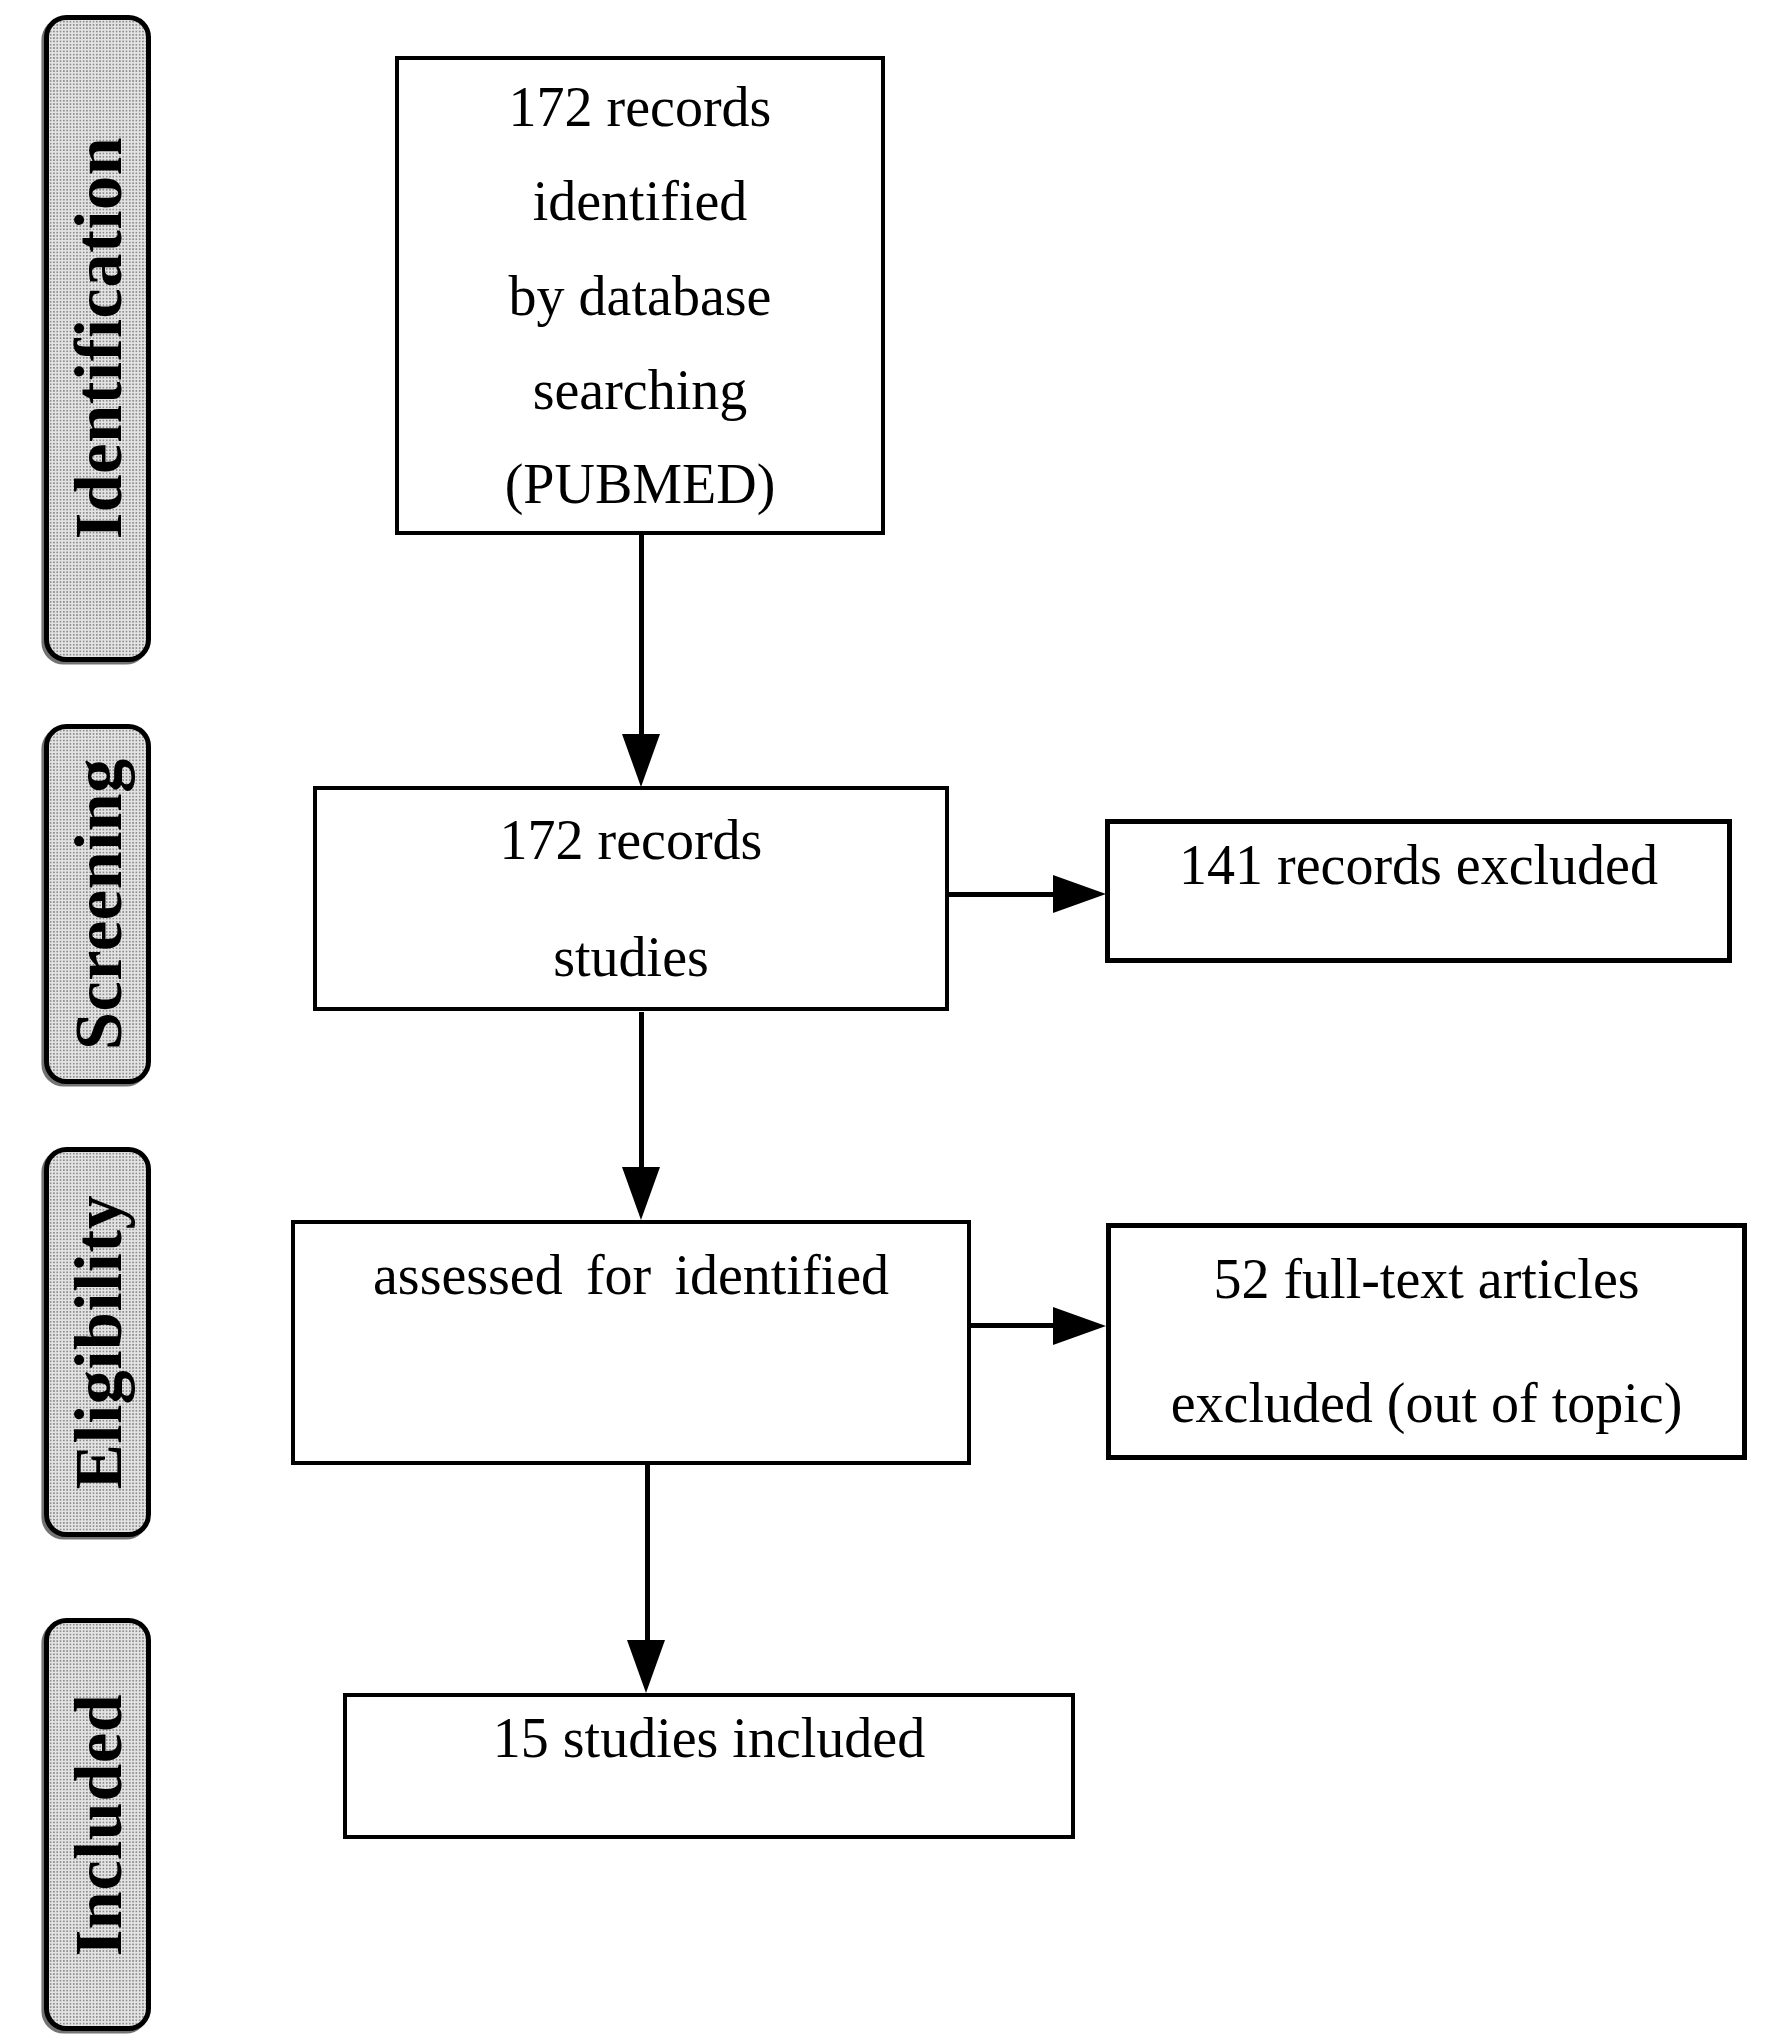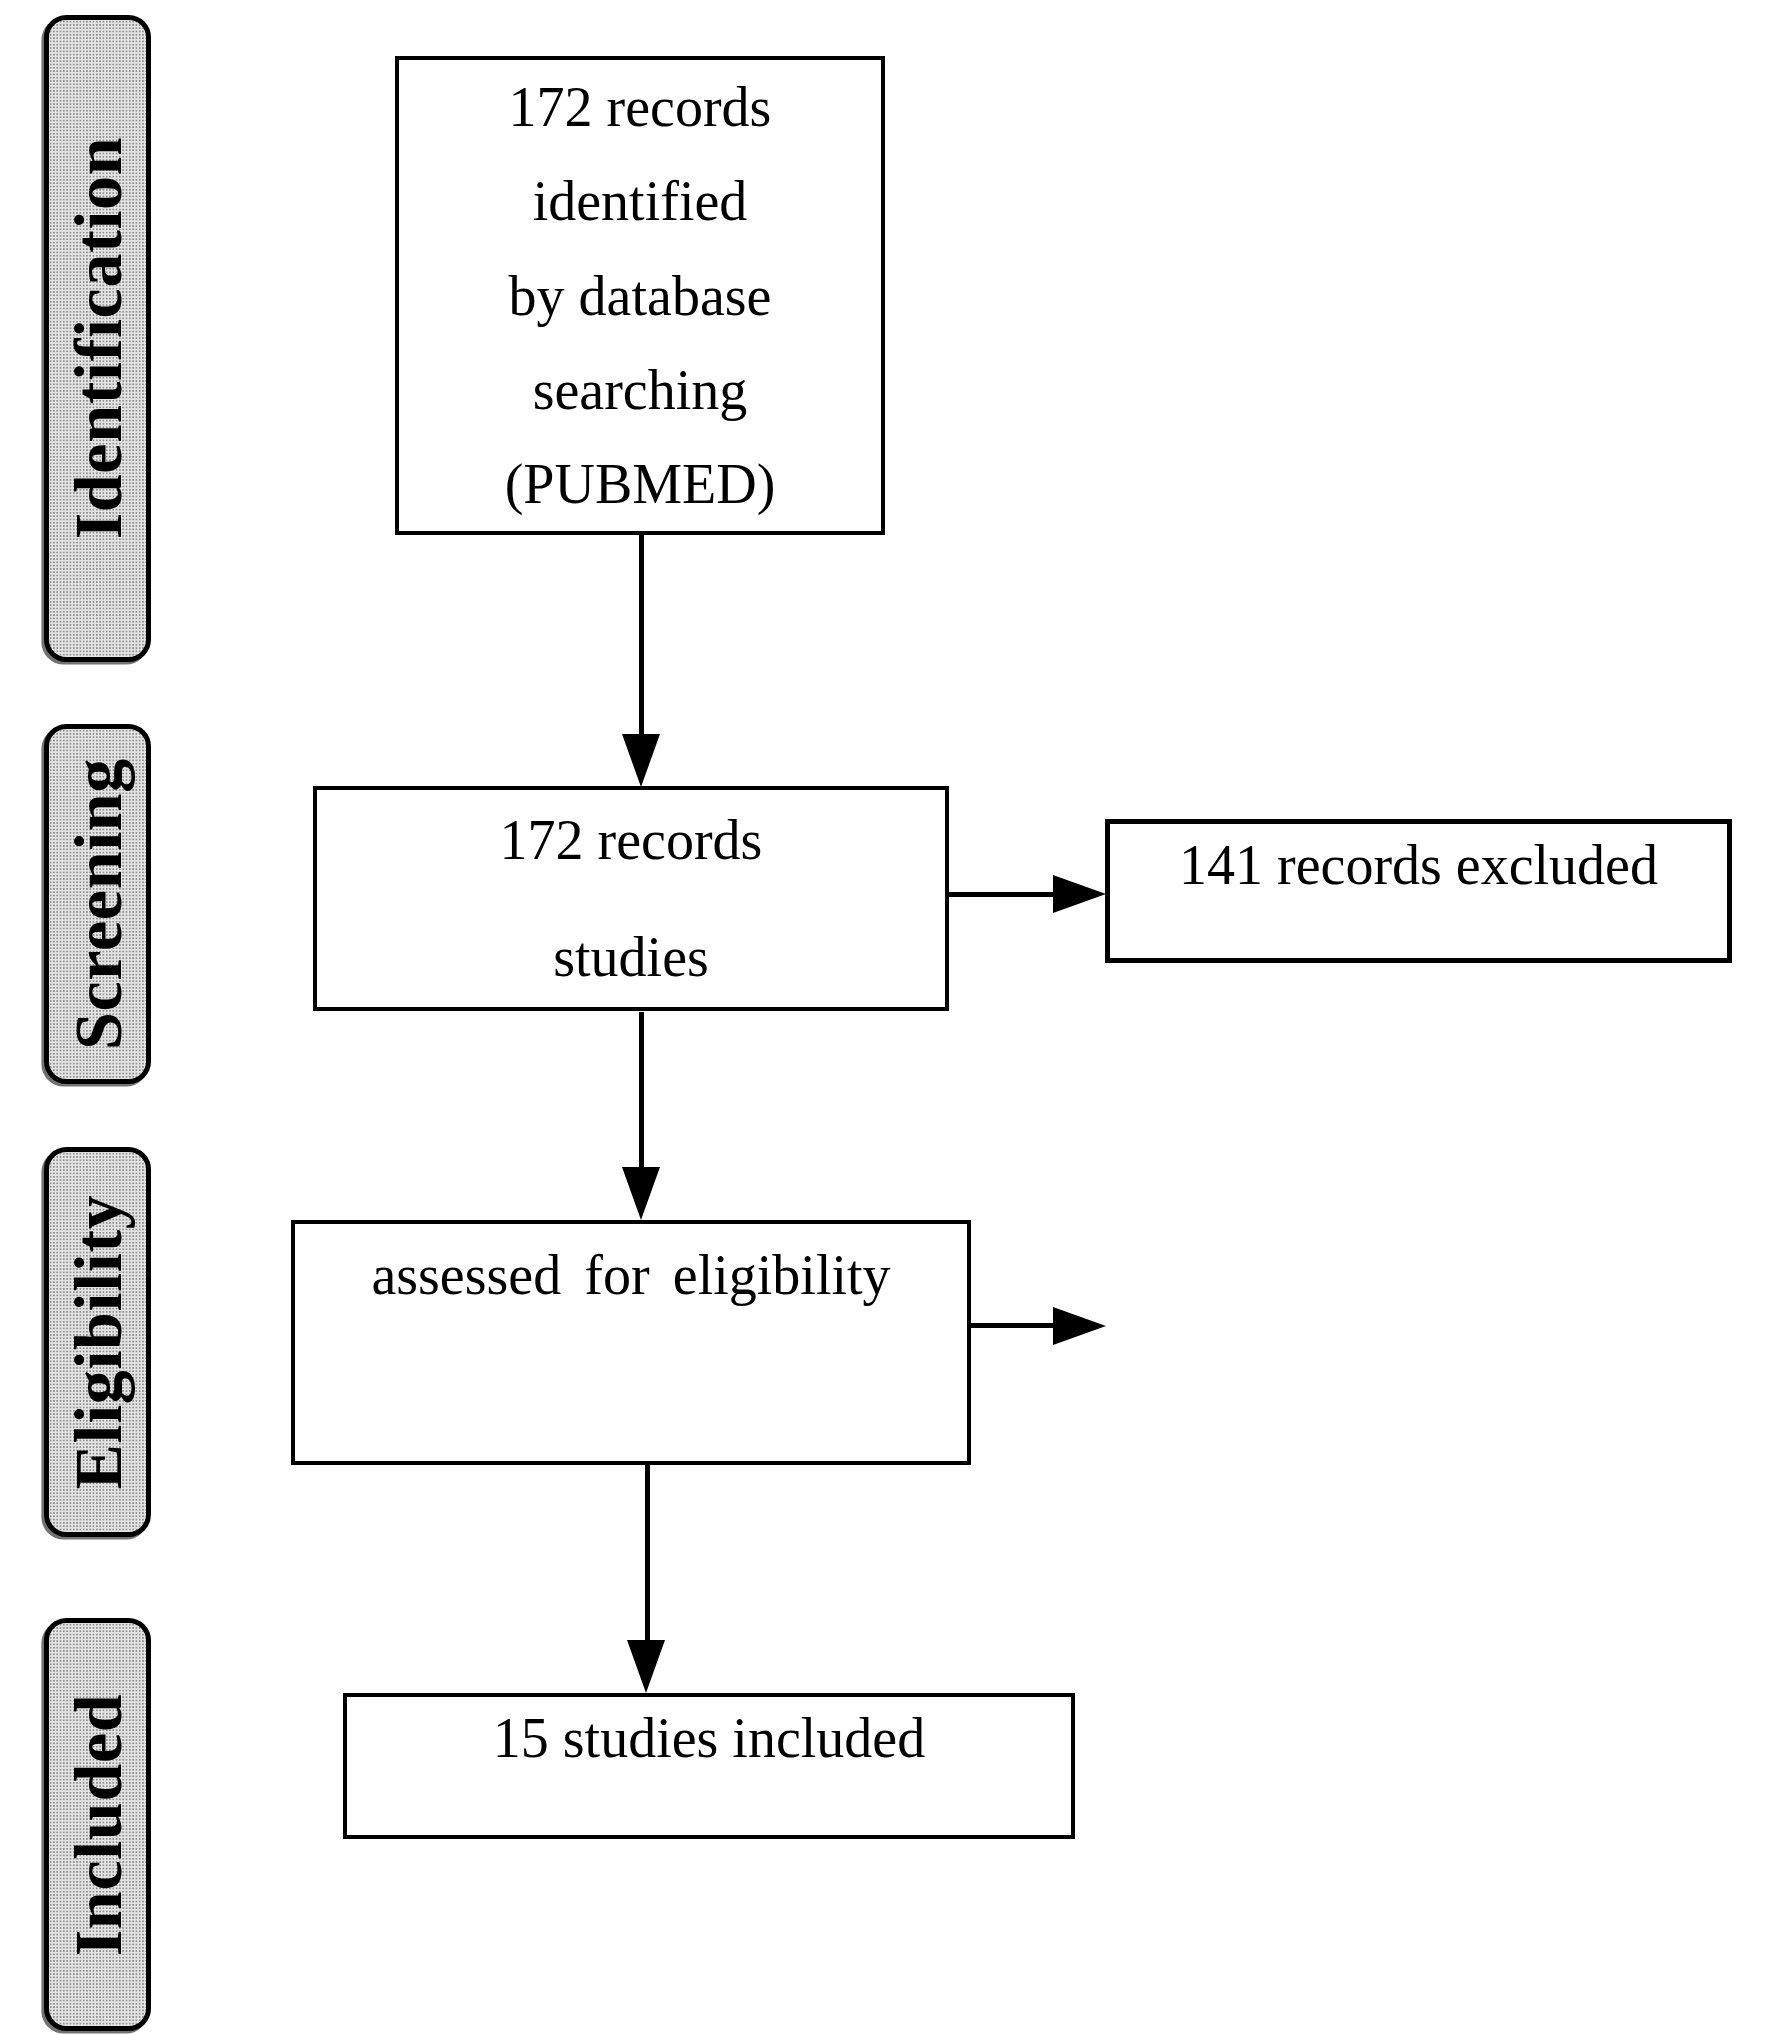--- a/index.html
+++ b/index.html
@@ -102,23 +102,27 @@
   <div class="fbox" id="box-screened">
     <span class="ln">172 records</span>
     <span class="ln">studies</span>
   </div>
 
   <div class="fbox" id="box-records-excluded">
     <span class="ln">141 records excluded</span>
   </div>
 
   <div class="fbox" id="box-assessed">
-    <span class="ln">assessed for eligibility</span>
+    <span class="ln">assessed for identified</span>
   </div>
 
+  <div class="fbox" id="box-fulltext-excluded">
+    <span class="ln">52 full-text articles</span>
+    <span class="ln">excluded (out of topic)</span>
+  </div>
 
   <div class="fbox" id="box-included">
     <span class="ln">15 studies included</span>
   </div>
 
   <div class="vline" style="left:639px; top:535px; height:205px;"></div>
   <div class="head-down" style="left:622px; top:734px;"></div>
 
   <div class="hline" style="left:949px; top:892px; width:113px;"></div>
   <div class="head-right" style="left:1053px; top:875px;"></div>

